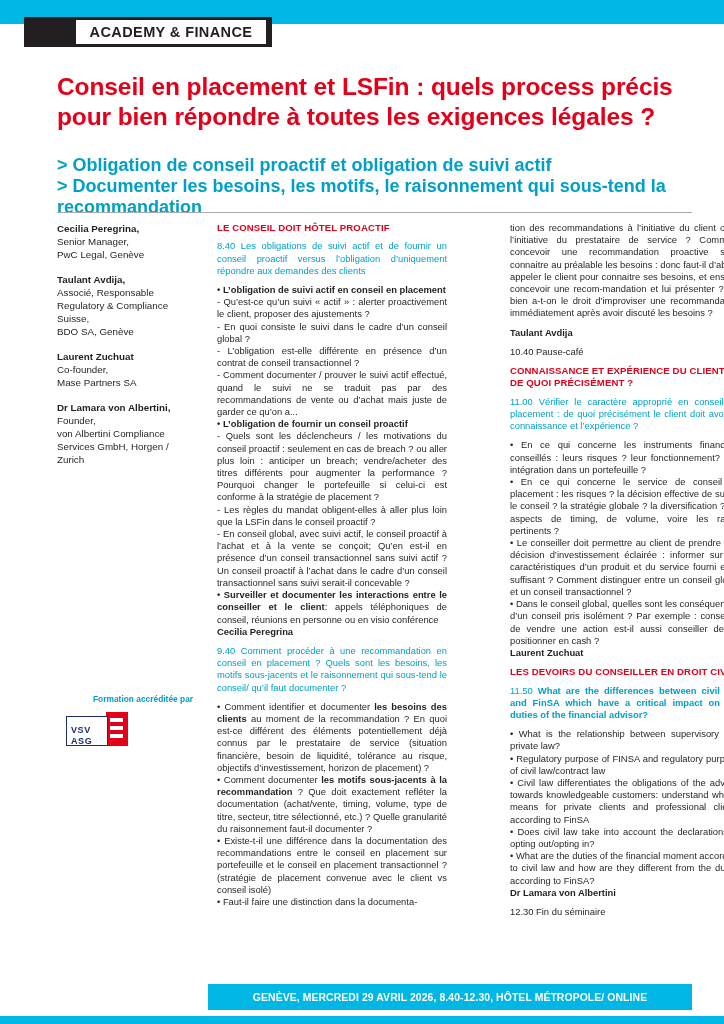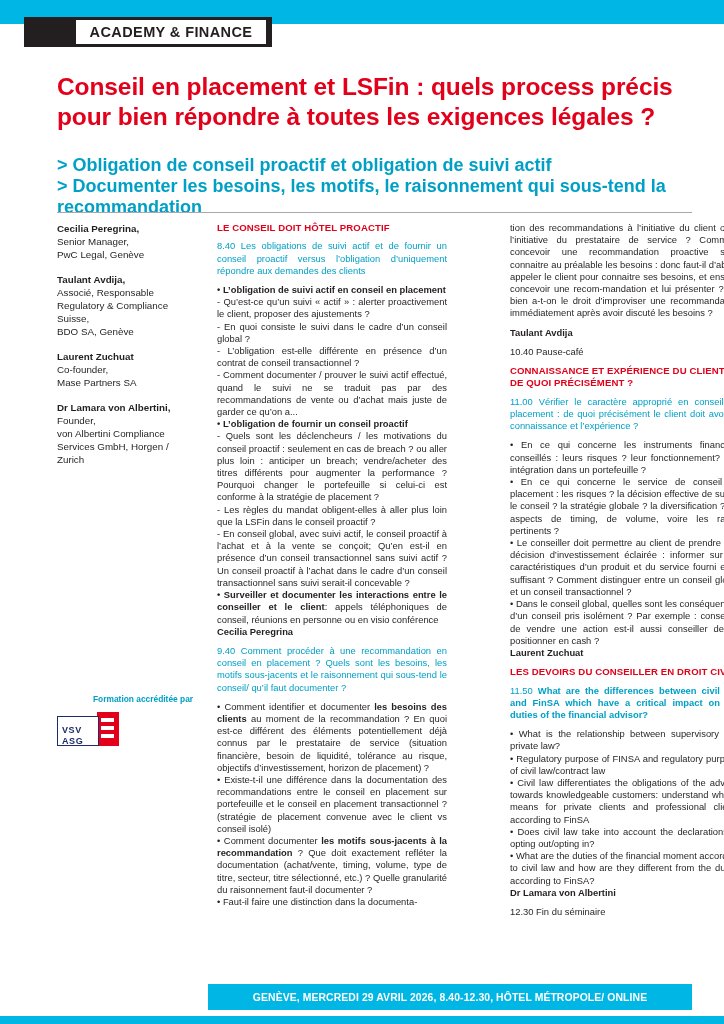--- a/index.html
+++ b/index.html
@@ -101,21 +101,21 @@
     position: absolute;
     left: 57px; top: 694px;
     width: 160px;
     font-size: 8.4px;
     color: #00a0c6;
     font-weight: bold;
     margin-left: 36px;
   }
   .accred-logo {
     position: absolute;
-    left: 57px; top: 712px;
+    left: 66px; top: 712px;
     width: 62px; height: 38px;
   }
   .vsv-box {
     position: absolute;
     left: 0; top: 4px;
     width: 42px; height: 30px;
     border: 1.6px solid #1b2b6b;
     background: #ffffff;
   }
   .vsv-t1, .vsv-t2 {
@@ -272,24 +272,24 @@
 
 
     <div class="p">
       <span class="time">9.40</span>
       <span class="time">Comment procéder à une recommandation en conseil en placement ? Quels sont les besoins, les motifs sous-jacents et le raisonnement qui sous-tend le conseil/ qu’il faut documenter ?</span>
     </div>
 
     <div class="p nogap">
       <span>• Comment identifier et documenter </span><span class="b">les besoins des clients</span><span> au moment de la recommandation ? En quoi est-ce différent des éléments potentiellement déjà connus par le prestataire de service (situation financière, besoin de liquidité, tolérance au risque, objectifs d’investissement, horizon de placement) ?</span>
     </div>
-    <div class="p nogap">• Existe-t-il une différence dans la documentation des recommandations entre le conseil en placement sur portefeuille et le conseil en placement transactionnel ? (stratégie de placement convenue avec le client vs conseil isolé)</div>
     <div class="p nogap">
       <span>• Comment documenter </span><span class="b">les motifs sous-jacents à la recommandation</span><span> ? Que doit exactement refléter la documentation (achat/vente, timing, volume, type de titre, secteur, titre sélectionné, etc.) ? Quelle granularité du raisonnement faut-il documenter ?</span>
     </div>
+    <div class="p nogap">• Existe-t-il une différence dans la documentation des recommandations entre le conseil en placement sur portefeuille et le conseil en placement transactionnel ? (stratégie de placement convenue avec le client vs conseil isolé)</div>
     <div class="p nogap">• Faut-il faire une distinction dans la documenta-</div>
   </div>
 
   <div class="col col-right">
 
     <div class="p">tion des recommandations à l’initiative du client ou à l’initiative du prestataire de service ? Comment concevoir une recommandation proactive sans connaitre au préalable les besoins : donc faut-il d’abord appeler le client pour connaitre ses besoins, et ensuite concevoir une recom-mandation et lui présenter ? Ou bien a-t-on le droit d’improviser une recommandation immédiatement après avoir discuté les besoins ?</div>
     <div class="name-line">Taulant Avdija</div>
     <div class="p">10.40 Pause-café</div>
 
     <div class="h-red">

